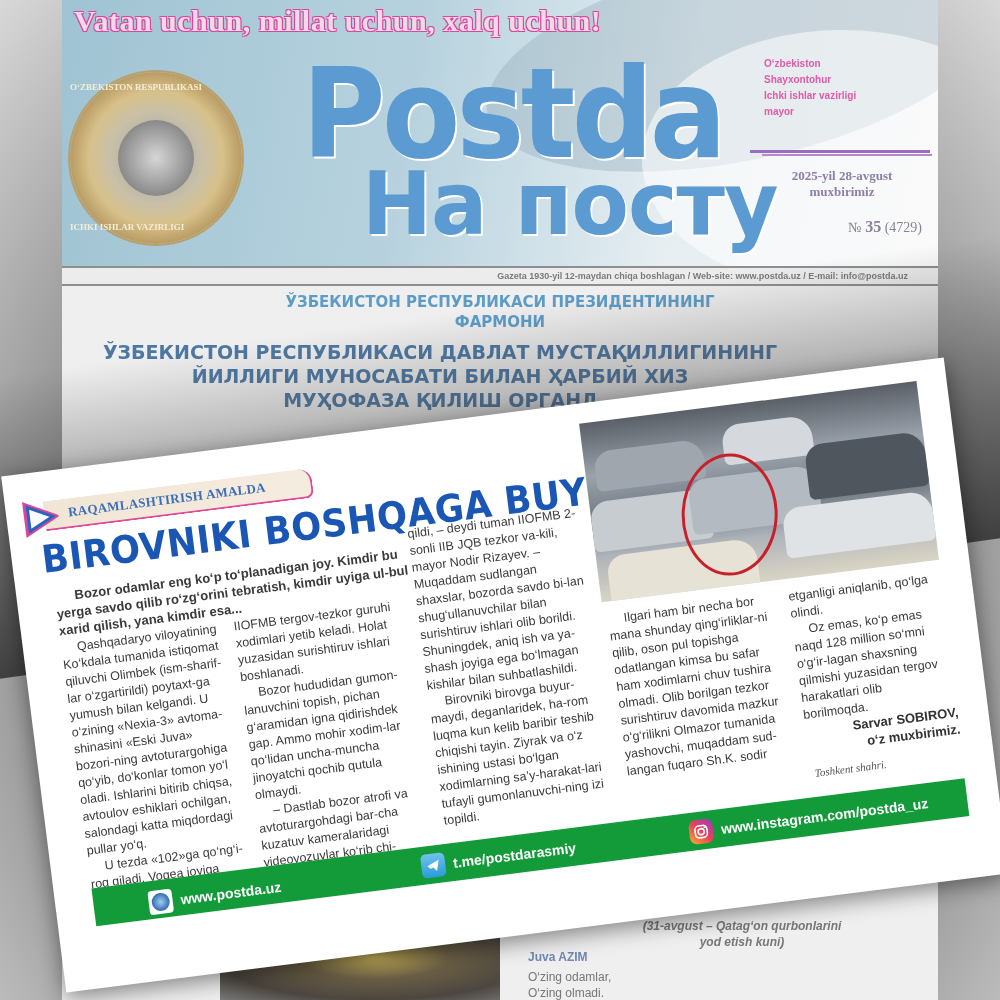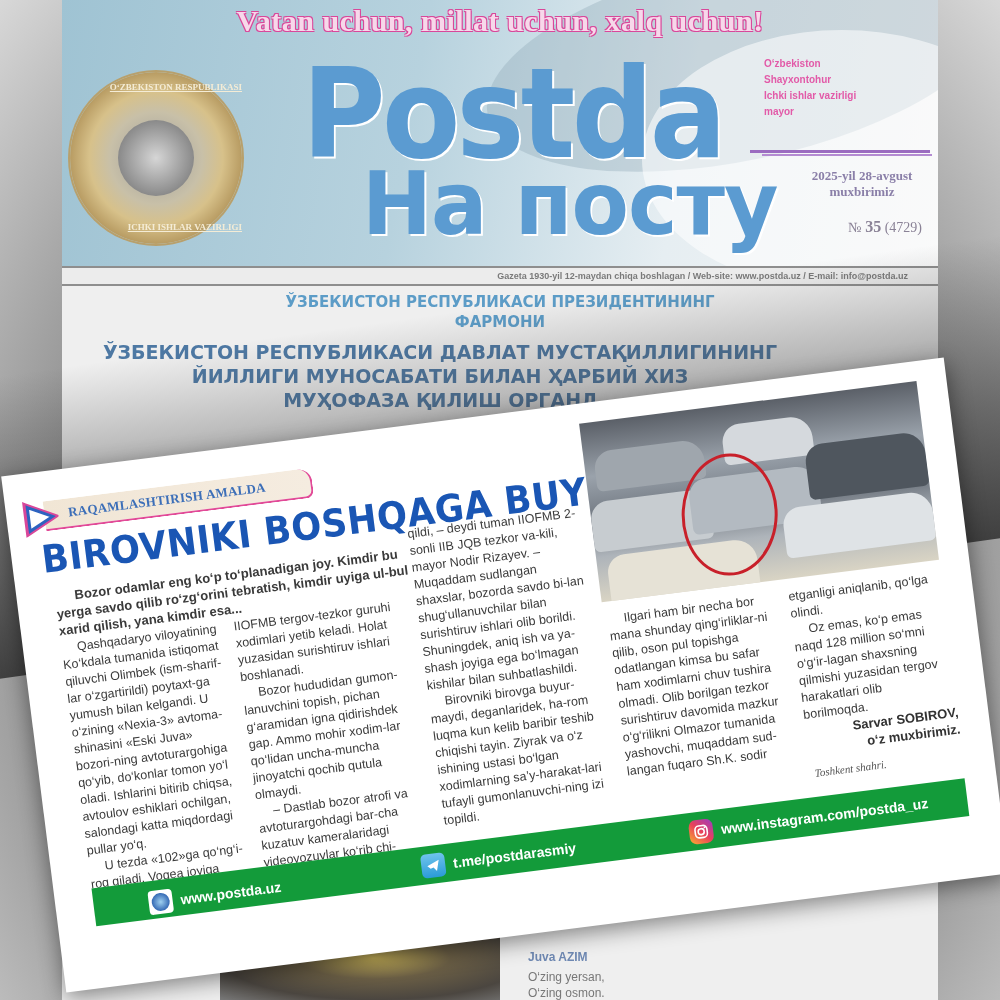--- a/index.html
+++ b/index.html
@@ -22,37 +22,37 @@
   }
   .masthead .wave1 {
     position: absolute; left: 420px; top: -40px; width: 520px; height: 200px;
     border-radius: 50%; background: rgba(140,165,180,0.35); transform: rotate(-12deg);
   }
   .masthead .wave2 {
     position: absolute; left: 580px; top: 30px; width: 400px; height: 260px;
     border-radius: 50%; background: rgba(255,255,255,0.55);
   }
   .motto {
-    position: absolute; left: 0; top: 4px; width: 876px; text-align: center;
+    position: absolute; left: 12px; top: 4px; width: 876px; 
     font-family: "Liberation Serif", serif; font-weight: bold; font-size: 30px;
     color: #f7d8ea; letter-spacing: 0.5px;
     text-shadow: 1px 1px 0 #d9479a, -1px -1px 0 #d9479a, 1px -1px 0 #d9479a, -1px 1px 0 #d9479a;
   }
   .emblem {
     position: absolute; left: 8px; top: 72px; width: 172px; height: 172px; border-radius: 50%;
     background: radial-gradient(circle, #9c9c9c 0%, #c8c0a8 38%, #d7c18a 55%, #b99d64 70%, #e0d3b0 74%, #c4ad7c 90%, #a88c5a 100%);
     box-shadow: 0 0 0 2px #b8a06c;
   }
   .emblem .core {
     position: absolute; left: 48px; top: 48px; width: 76px; height: 76px; border-radius: 50%;
     background: radial-gradient(circle, #d6d6d6 0%, #8a8a8a 70%, #6a6a6a 100%);
   }
   .emblem .ring-text {
-    position: absolute; left: 0; top: 10px; width: 172px; text-align: right;
-    font-family: "Liberation Serif", serif; font-size: 9px; color: #f4ecd6; font-weight: bold; text-decoration: underline;
+    position: absolute; left: 0; top: 10px; width: 172px; text-align: left;
+    font-family: "Liberation Serif", serif; font-size: 9px; color: #f4ecd6; font-weight: bold;
   }
   .emblem .ring-text.bottom { top: 150px; }
   .title-postda {
     position: absolute; left: 240px; top: 52px;
     font-family: "DejaVu Sans", sans-serif; font-weight: bold; font-size: 124px; line-height: 1;
     color: #5b9bd1; letter-spacing: -4px; transform: scaleX(0.92); transform-origin: left top;
     text-shadow: 2px 2px 0 #ffffff;
   }
   .title-napostu {
     position: absolute; left: 300px; top: 160px;
@@ -62,21 +62,21 @@
   }
   .publisher {
     position: absolute; left: 702px; top: 56px; width: 160px; text-align: left;
     font-weight: bold; font-size: 10px; line-height: 16px; color: #e25aa8;
   }
   .pub-rule {
     position: absolute; left: 688px; top: 150px; width: 180px; height: 3px; background: #9b6cc0;
   }
   .pub-rule.r2 { top: 154px; left: 700px; width: 170px; height: 2px; background: #b48bd2; }
   .issue-date {
-    position: absolute; left: 720px; top: 168px; width: 160px; text-align: center;
+    position: absolute; left: 700px; top: 168px; width: 160px; text-align: center;
     font-family: "Liberation Serif", serif; font-weight: bold; font-size: 13px; line-height: 16px; color: #8a7fa8;
   }
   .issue-no {
     position: absolute; left: 700px; top: 218px; width: 160px; text-align: right;
     font-family: "Liberation Serif", serif; font-size: 14px; color: #8a8296;
   }
   .issue-no b { font-size: 16px; }
   .info-strip {
     position: absolute; left: 62px; top: 266px; width: 876px; height: 20px;
     background: #ececec; border-top: 2px solid #8e8e8e; border-bottom: 2px solid #8e8e8e;
@@ -240,24 +240,26 @@
   <div>ЎЗБЕКИСТОН РЕСПУБЛИКАСИ ДАВЛАТ МУСТАҚИЛЛИГИНИНГ</div>
   <div>ЙИЛЛИГИ МУНОСАБАТИ БИЛАН ҲАРБИЙ ХИЗ</div>
   <div>МУҲОФАЗА ҚИЛИШ ОРГАНЛ</div>
 </div>
 
 <div class="shadow-band"></div>
 
 <div class="bg-photo"></div>
 <div class="bg-poem-title">NI SHE'R</div>
 <div class="bg-sub">
+  <div>(31-avgust – Qatag‘on qurbonlarini</div>
+  <div>yod etish kuni)</div>
 </div>
 <div class="bg-author">Juva AZIM</div>
-<div class="bg-line" style="top:970px">O‘zing yersan,</div>
-<div class="bg-line" style="top:986px">O‘zing osmon.</div>
+<div class="bg-line" style="top:970px">O‘zing odamlar,</div>
+<div class="bg-line" style="top:986px">O‘zing olmadi.</div>
 
 <article class="clip">
 
   <div class="rubric">
     <svg class="rubric-icon" viewBox="0 0 36 36">
       <polygon points="4,4 32,18 4,32" fill="none" stroke="#d9479a" stroke-width="5"></polygon>
       <polygon points="6,6 30,18 6,30" fill="#ffffff" stroke="#2d63c0" stroke-width="3"></polygon>
     </svg>
     <span class="rubric-label">RAQAMLASHTIRISH AMALDA</span>
   </div>

